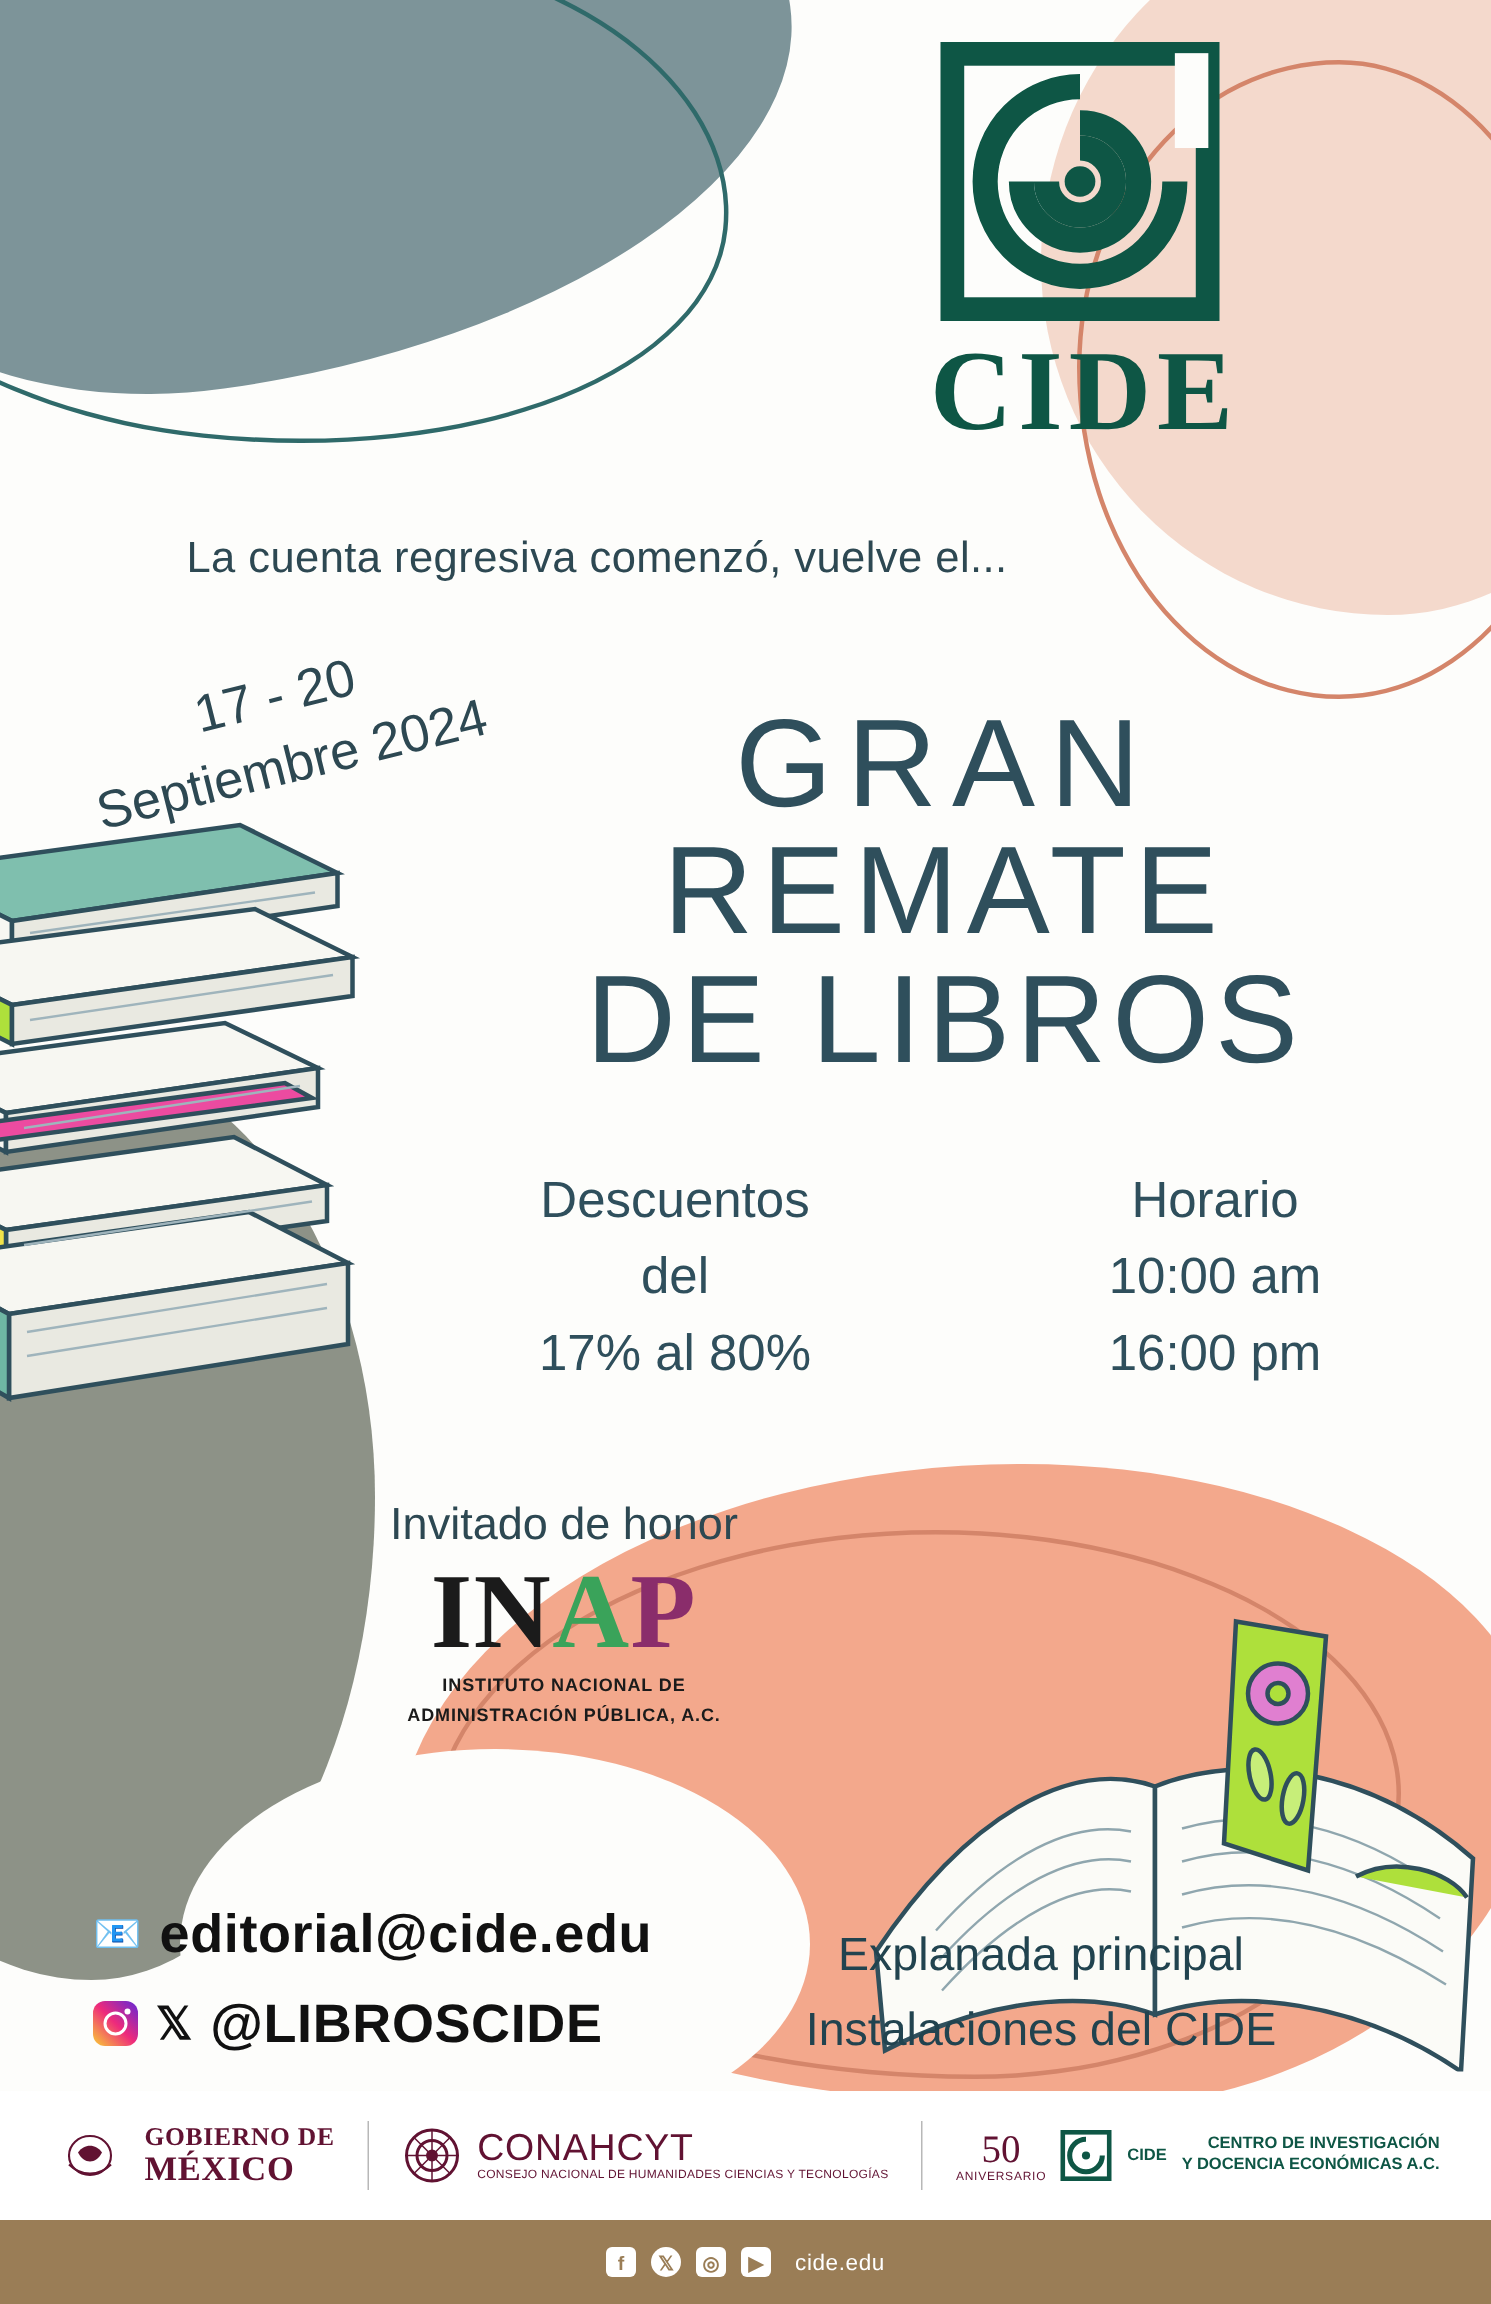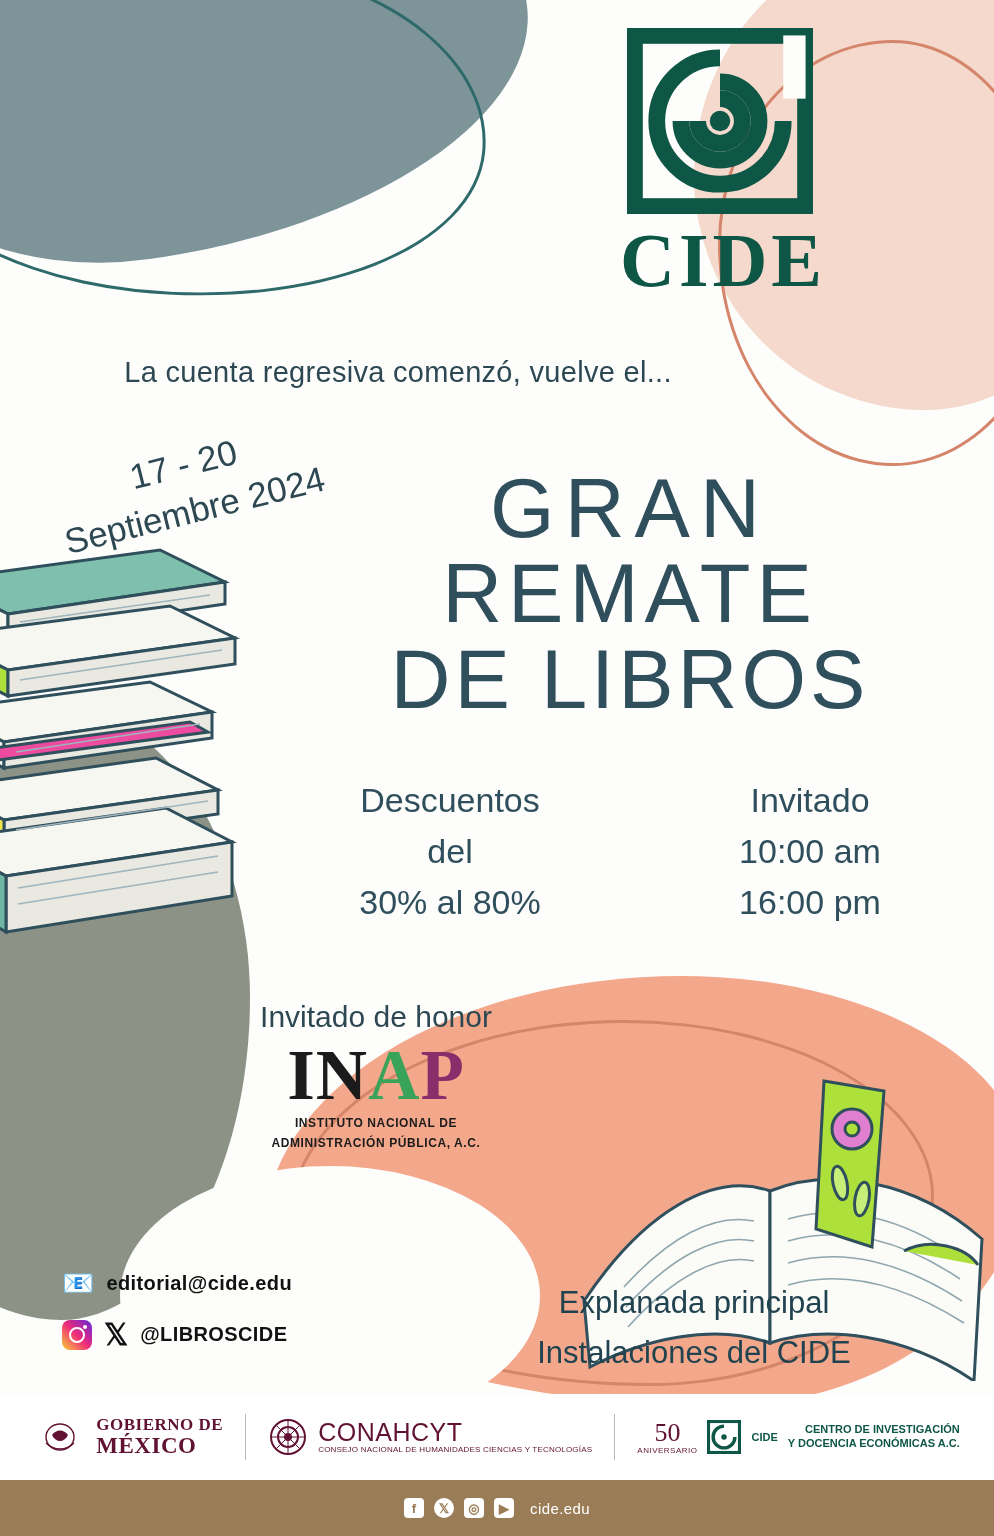--- a/index.html
+++ b/index.html
@@ -209,21 +209,21 @@
     top: 1268px;
     color: #111;
   }
   .contact-line {
     display: flex;
     align-items: center;
     gap: 12px;
     margin-bottom: 18px;
   }
   .contact-text {
-    font-size: 20px;
+    font-size: 36px;
     font-weight: 700;
     letter-spacing: .4px;
     color: #111;
   }
   .ico {
     display: inline-flex;
     align-items: center;
     justify-content: center;
   }
   .ico-mail { font-size: 26px; }
@@ -376,24 +376,24 @@
   <div class="title">
     <span class="l1">GRAN</span>
     <span class="l2">REMATE</span>
     <span class="l3">DE LIBROS</span>
   </div>
 
   <div class="info-row">
     <div class="info-col">
       <span class="line">Descuentos</span>
       <span class="line">del</span>
-      <span class="line">30%  al 80%</span>
+      <span class="line">17%  al 80%</span>
     </div>
     <div class="info-col">
-      <span class="line">Invitado</span>
+      <span class="line">Horario</span>
       <span class="line">10:00 am</span>
       <span class="line">16:00 pm</span>
     </div>
   </div>
 
   <svg class="books-left" viewBox="0 0 320 470">
     <g stroke="#2f4f5c" stroke-width="3" fill="none">
 
       <path d="M-20 40 L200 10 L265 42 L48 74 Z" fill="#7fbfae"></path>
       <path d="M-20 40 L48 74 L48 96 L-20 62 Z" fill="#f7f7f2"></path>

